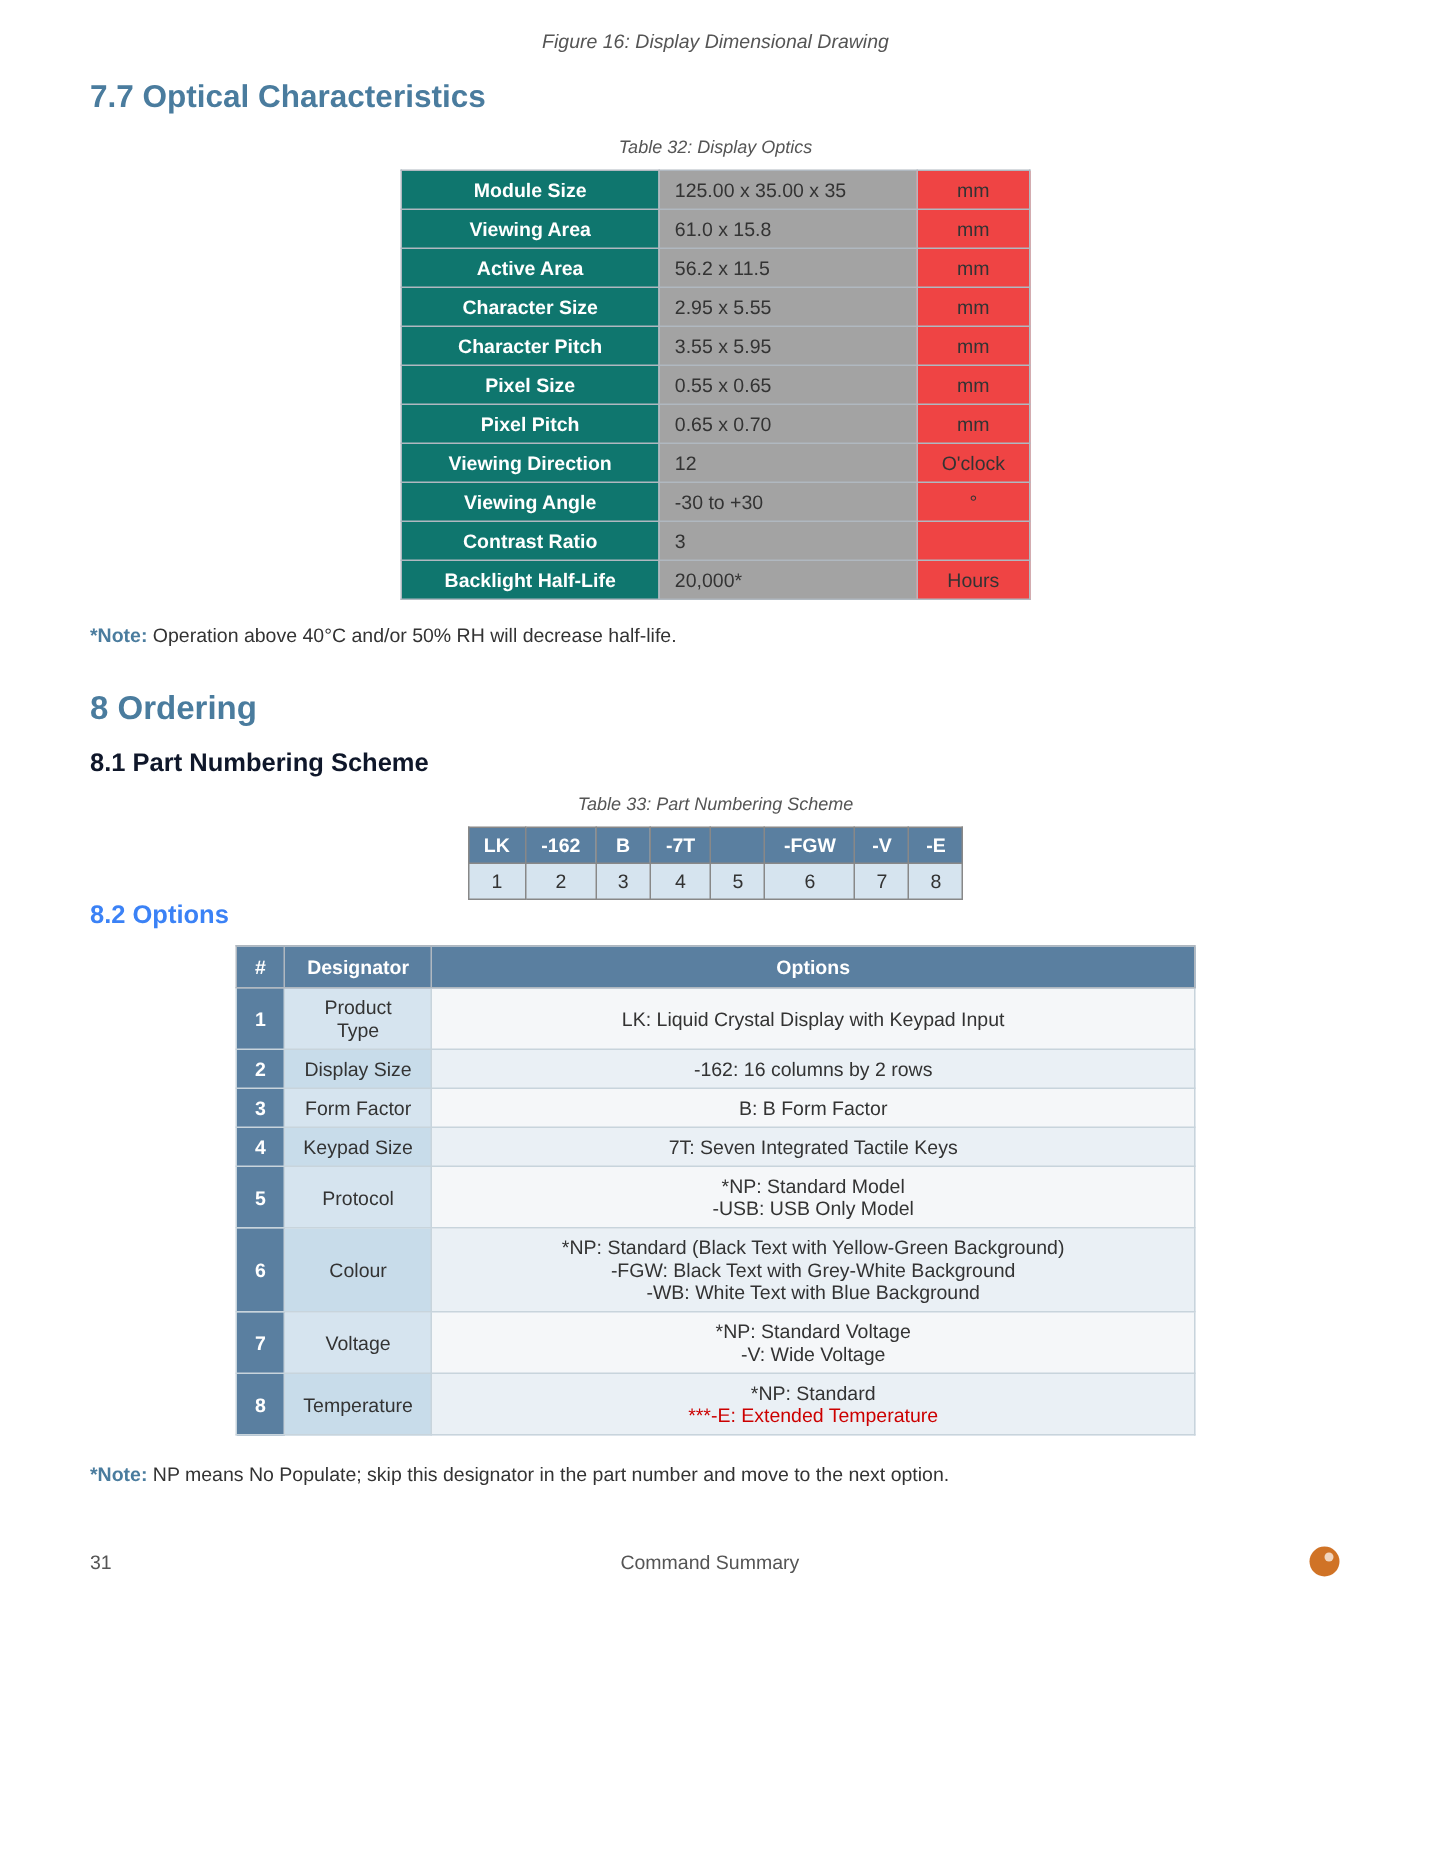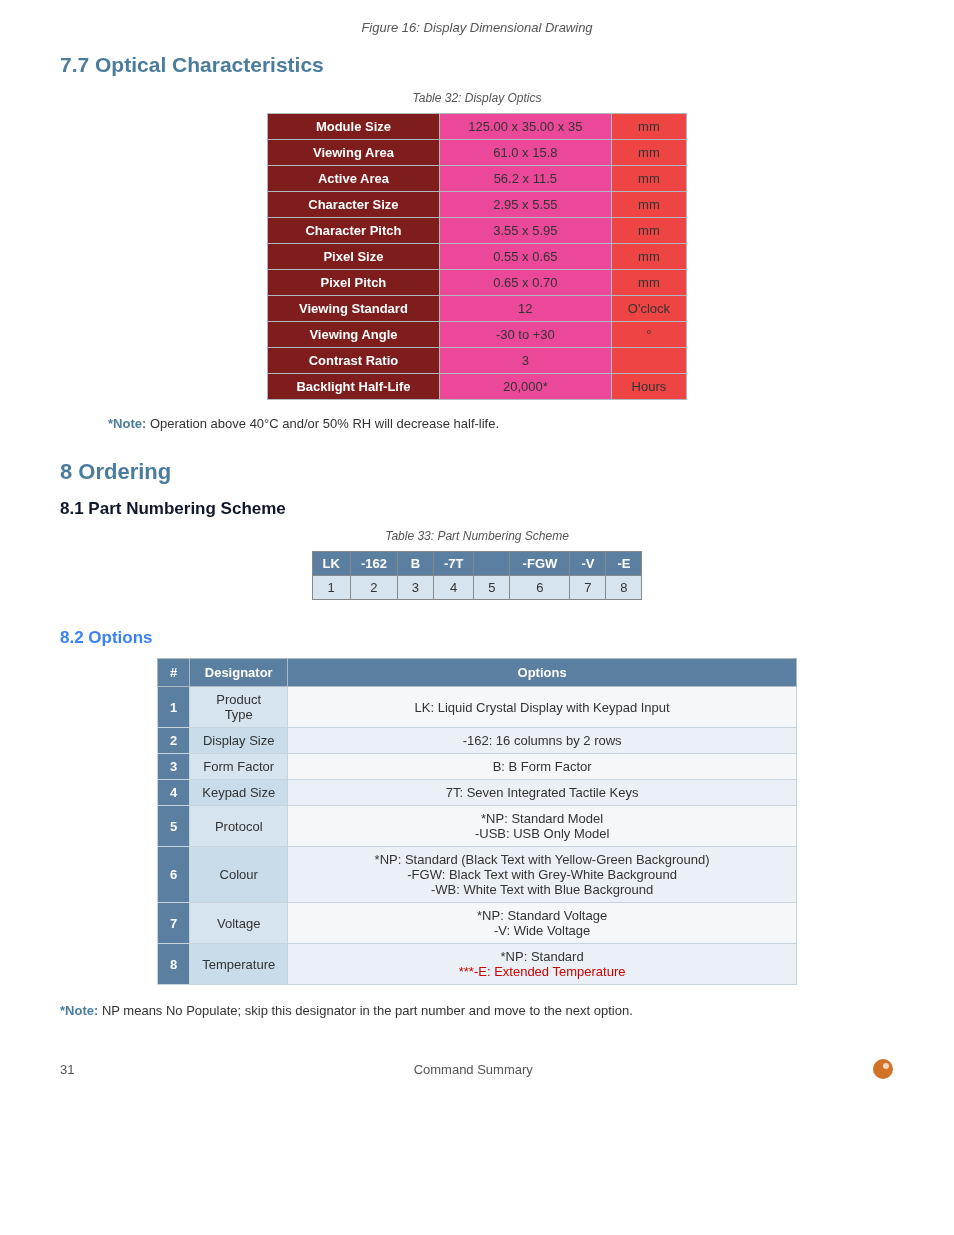--- a/index.html
+++ b/index.html
@@ -40,61 +40,58 @@
     .optics-table {
       border-collapse: collapse;
       width: 420px;
     }
     .optics-table td {
       border: 1px solid #b0b8c0;
       padding: 5px 10px;
       font-size: 13px;
     }
     .optics-table td.label-col {
-      background: #7f1d1d;
+      background: #0f766e;
       color: #fff;
       font-weight: bold;
       text-align: center;
       width: 160px;
     }
     .optics-table td.value-col {
-      text-align: center;
-      background: #ec4899;
+      background: #a3a3a3;
       width: 160px;
     }
     .optics-table td.unit-col {
       text-align: center;
       background: #ef4444;
       width: 70px;
     }
     .note-text {
       font-size: 13px;
       margin-bottom: 28px;
-      margin-left: 48px;
     }
     .note-text strong {
       color: #4a7c9e;
     }
     .section-heading-8 {
       color: #4a7c9e;
       font-size: 22px;
       font-weight: bold;
       margin-bottom: 14px;
       border-bottom: none;
     }
     .section-heading-81 {
       color: #0f172a;
       font-size: 17px;
       font-weight: bold;
       margin-bottom: 10px;
     }
     .part-number-wrap {
       display: flex;
       justify-content: center;
-      margin-bottom: 28px;
     }
     .part-number-table {
       border-collapse: collapse;
     }
     .part-number-table td {
       border: 1px solid #888;
       padding: 4px 10px;
       text-align: center;
       font-size: 13px;
       min-width: 36px;
@@ -229,21 +226,21 @@
       <td class="label-col">Pixel Size</td>
       <td class="value-col">0.55 x 0.65</td>
       <td class="unit-col">mm</td>
     </tr>
           <tr>
       <td class="label-col">Pixel Pitch</td>
       <td class="value-col">0.65 x 0.70</td>
       <td class="unit-col">mm</td>
     </tr>
           <tr>
-      <td class="label-col">Viewing Standard</td>
+      <td class="label-col">Viewing Direction</td>
       <td class="value-col">12</td>
       <td class="unit-col">O'clock</td>
     </tr>
           <tr>
       <td class="label-col">Viewing Angle</td>
       <td class="value-col">-30 to +30</td>
       <td class="unit-col">°</td>
     </tr>
           <tr>
       <td class="label-col">Contrast Ratio</td>

